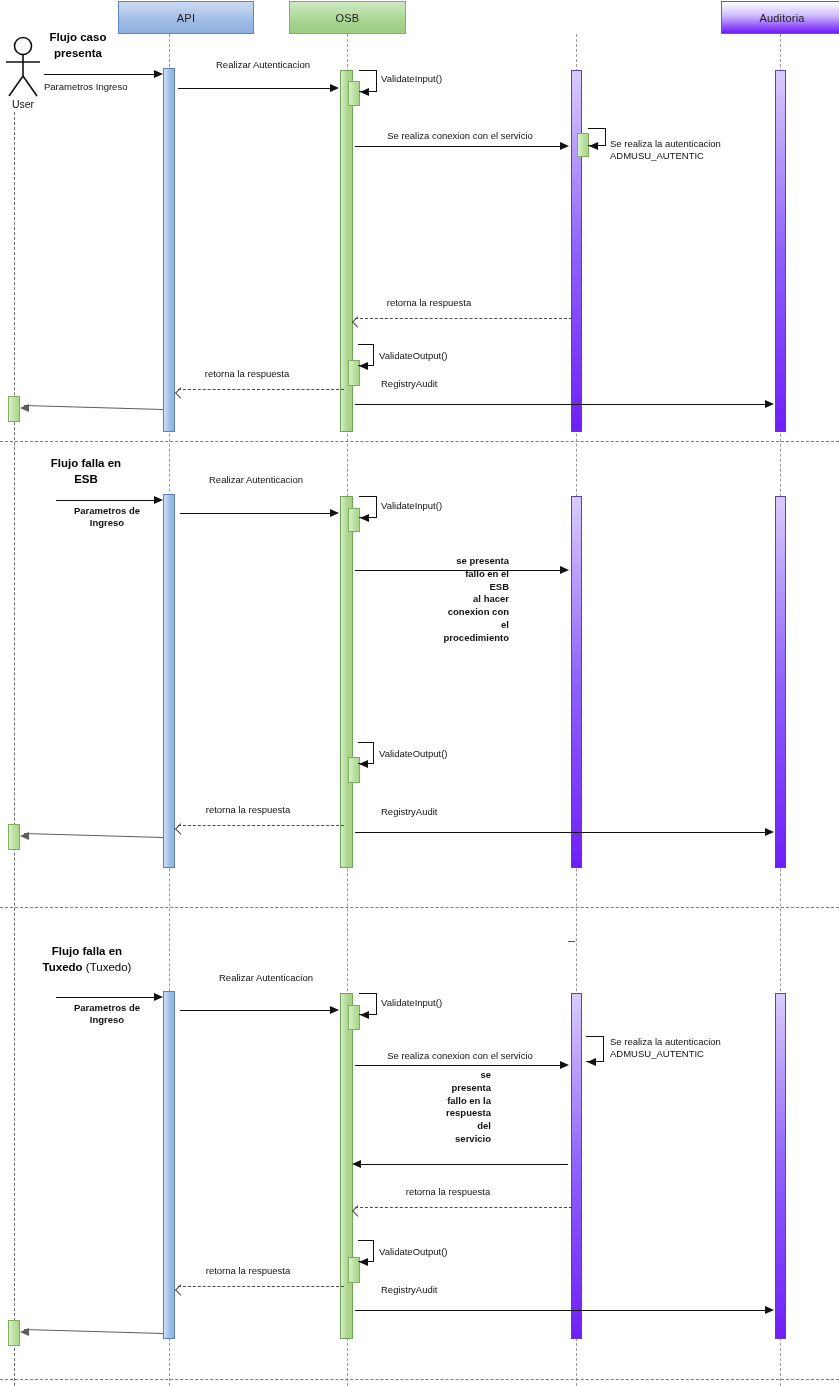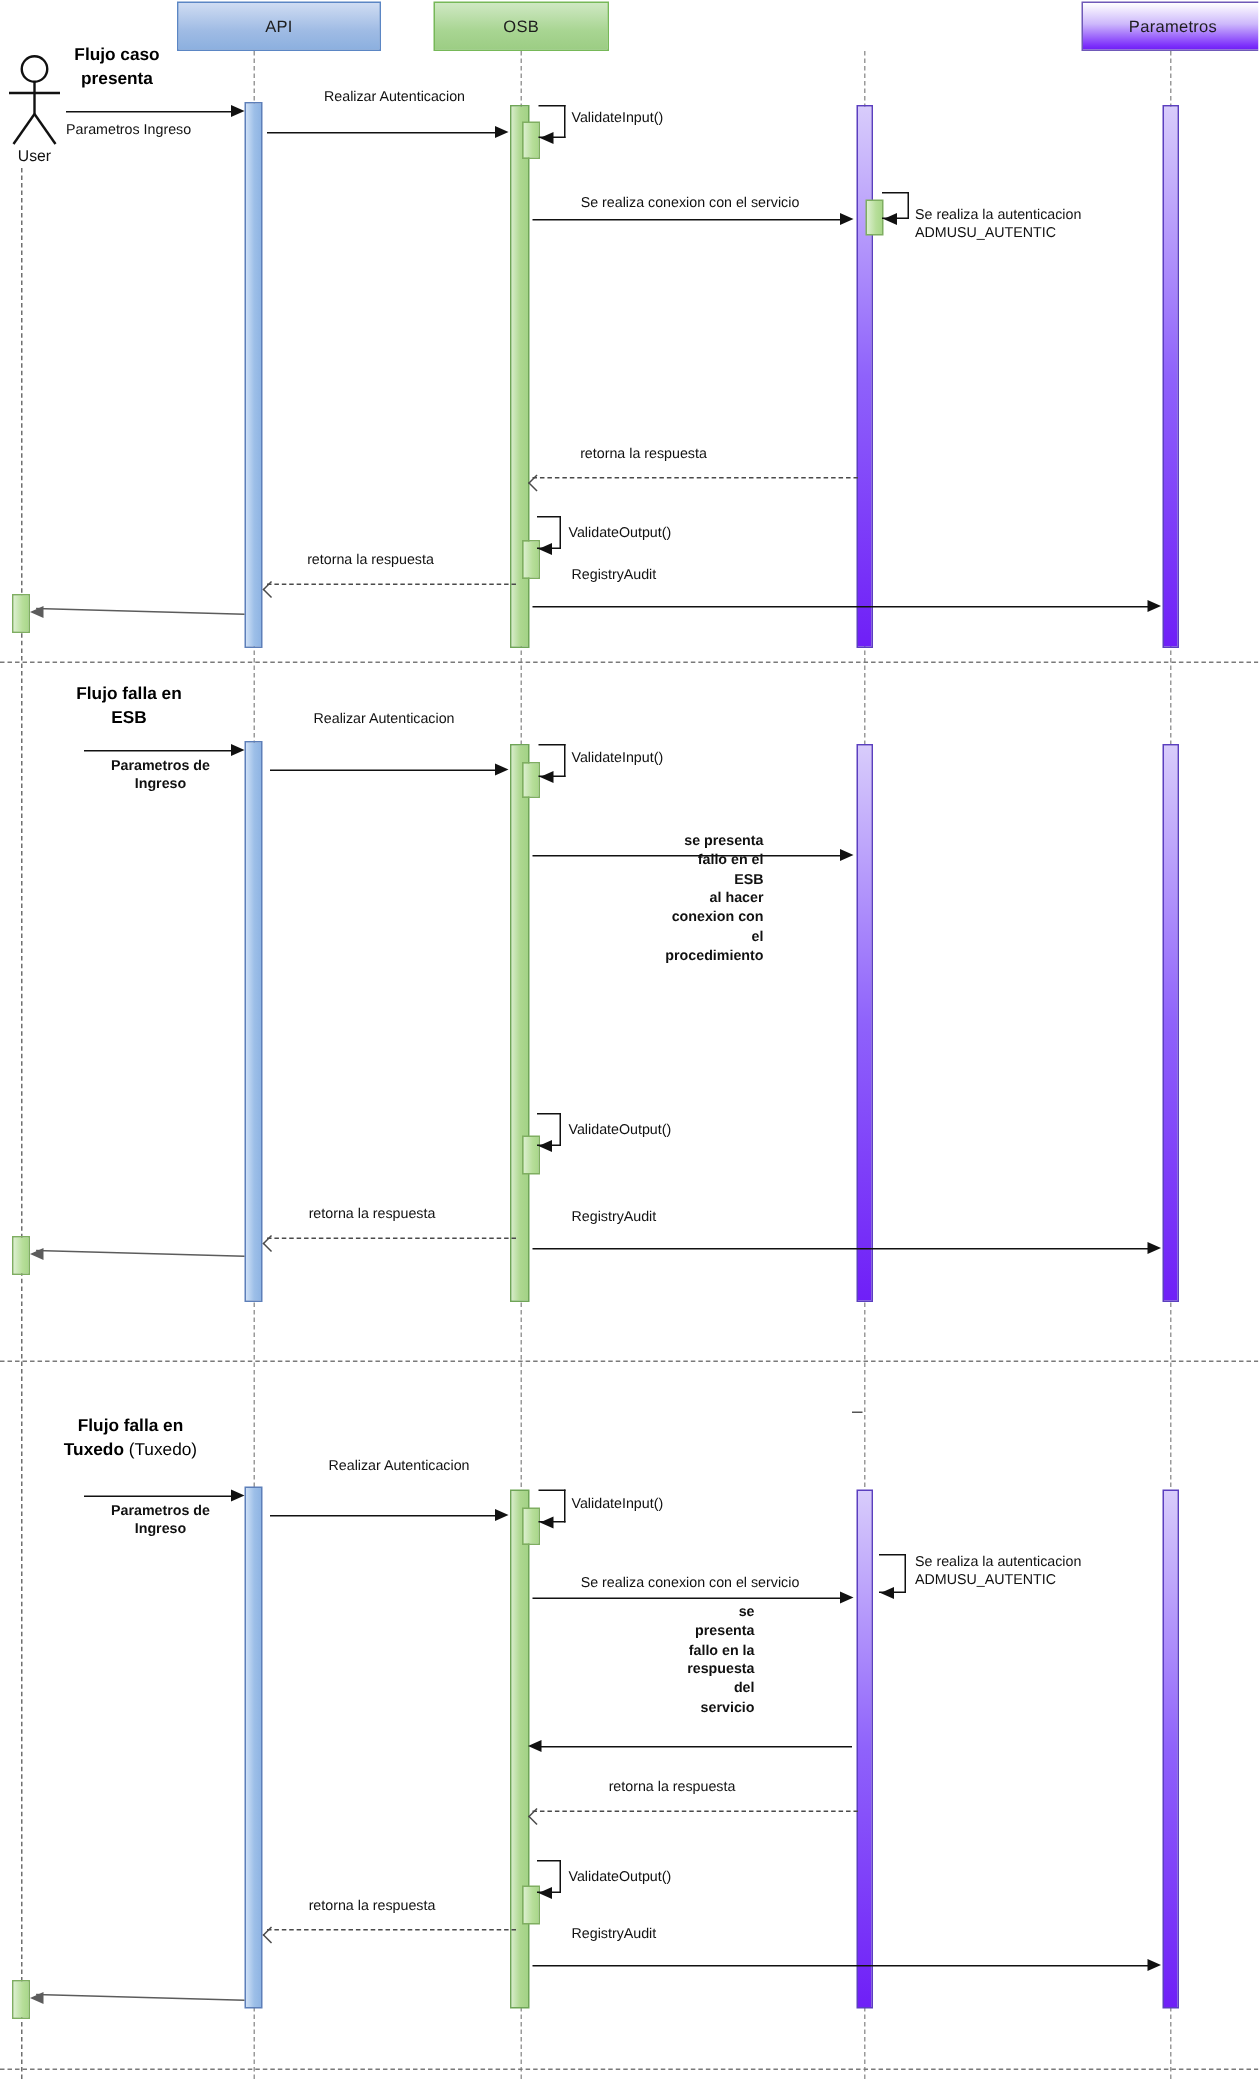--- a/index.html
+++ b/index.html
@@ -72,21 +72,21 @@
 
 <div id="canvas">
 
   <div class="phead blue" style="left:118px;top:1px;width:136px;height:33px;">
     <span>API</span>
   </div>
   <div class="phead green" style="left:289px;top:1px;width:117px;height:33px;">
     <span>OSB</span>
   </div>
   <div class="phead purple" style="left:721px;top:1px;width:122px;height:33px;">
-    <span>Parametros</span>
+    <span>Auditoria</span>
   </div>
 
   <div class="actorbox" style="left:0px;top:36px;width:46px;height:62px;">
     <svg width="46" height="62" viewBox="0 0 46 62">
       <circle cx="23" cy="10" r="8.5" fill="none" stroke="#111" stroke-width="1.6"></circle>
       <line x1="23" y1="18.5" x2="23" y2="40" stroke="#111" stroke-width="1.6"></line>
       <line x1="6" y1="26" x2="40" y2="26" stroke="#111" stroke-width="1.6"></line>
       <line x1="23" y1="40" x2="9" y2="60" stroke="#111" stroke-width="1.6"></line>
       <line x1="23" y1="40" x2="37" y2="60" stroke="#111" stroke-width="1.6"></line>
     </svg>
@@ -240,21 +240,21 @@
 
   <div class="arrow" style="left:355px;top:1065px;width:207px;"></div>
   <div class="ahead right" style="left:560px;top:1060.5px;"></div>
   <div class="lbl c" style="left:460px;top:1050px;">Se realiza conexion con el servicio</div>
 
   <div class="selfloop" style="left:586px;top:1036px;width:18px;height:26px;"></div>
   <div class="ahead left" style="left:587px;top:1057.5px;"></div>
   <div class="lbl" style="left:610px;top:1036px;">Se realiza la autenticacion</div>
   <div class="lbl" style="left:610px;top:1048px;">ADMUSU_AUTENTIC</div>
 
-  <div class="lbl c wrap" style="left:464px;top:1069px;width:78px;white-space:pre-line;line-height:1.35;">se
+  <div class="lbl c wrap" style="left:452px;top:1069px;width:78px;white-space:pre-line;line-height:1.35;">se
 presenta
 fallo en la
 respuesta
 del
 servicio</div>
   <div class="arrow" style="left:360px;top:1164px;width:208px;"></div>
   <div class="ahead left" style="left:352px;top:1159.5px;"></div>
 
   <div class="arrow dashed" style="left:355px;top:1207px;width:217px;"></div>
   <div class="ahead openleft" style="left:352px;top:1203px;"></div>

